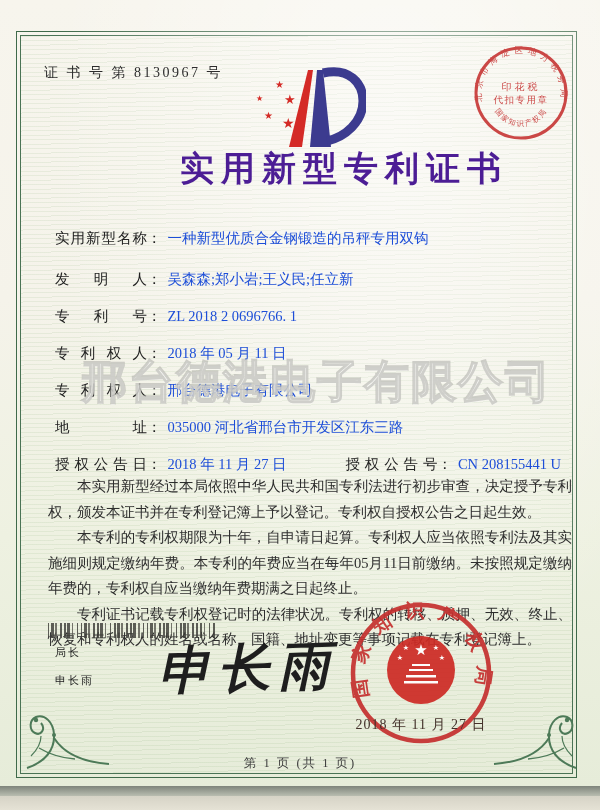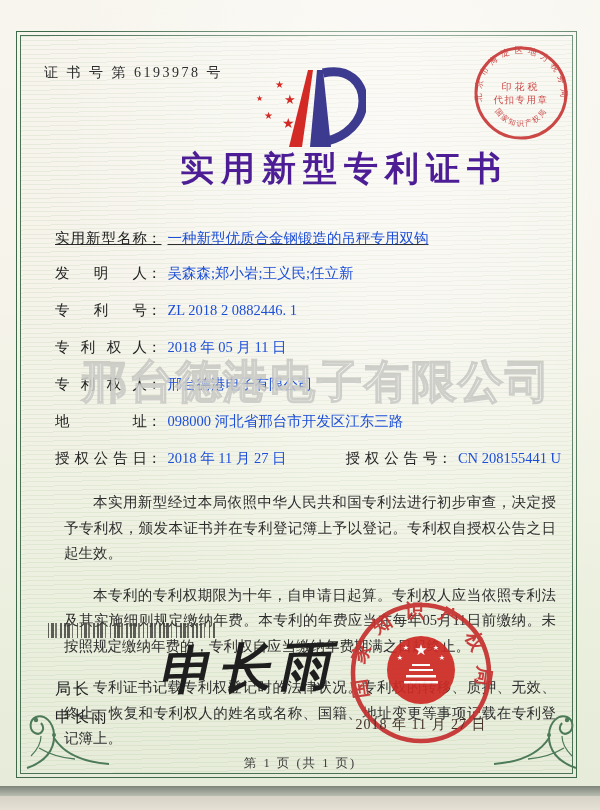--- a/index.html
+++ b/index.html
@@ -43,51 +43,51 @@
     font-size:14px;letter-spacing:2.5px;color:#2c2c2c;white-space:nowrap;
   }
   .logo{position:absolute;left:242px;top:64px;}
   .title{
     position:absolute;left:0;top:146px;width:600px;text-align:center;
     font-size:34px;font-weight:700;letter-spacing:7px;color:#4c1d95;white-space:nowrap;margin-left:44px;
   }
   
   .fields{position:absolute;left:55px;top:227px;width:512px;font-size:14.5px;color:#2d2d2d;}
   .frow{display:flex;line-height:23px;margin-bottom:14px;white-space:nowrap;}
-  .frow.first{margin-bottom:12px;text-decoration:underline;}
+  .frow.first{margin-bottom:18px;}
   .fgroup{display:flex;}
   .fgroup-right{margin-left:auto;padding-right:6px;}
   .flabel{display:inline-block;width:92px;text-align:justify;text-align-last:justify;color:#222;}
   .fcolon{margin-right:6px;color:#222;}
   .fvalue{color:#1d4ed8;}
   
   .watermark{
     position:absolute;left:82px;top:352px;z-index:5;pointer-events:none;
     font-size:45px;font-weight:700;letter-spacing:2px;white-space:nowrap;
     color:rgba(248,248,244,0.28);
     -webkit-text-stroke:1.3px rgba(172,172,166,0.55);
     text-shadow:0 1px 0 rgba(255,255,255,0.65);
   }
   
   .body-text{
     position:absolute;left:48px;top:474px;width:524px;
     font-size:14.5px;line-height:25.5px;color:#2e2e2e;text-align:justify;
   }
-  .body-text p{margin:16px;text-indent:2em;}
+  .body-text p{margin:0;text-indent:2em;}
   
   .barcode{
     position:absolute;left:48px;top:623px;width:168px;height:15px;opacity:.82;
     background:repeating-linear-gradient(90deg,
       #3d3d38 0px,#3d3d38 1.5px,transparent 1.5px,transparent 3px,
       #3d3d38 3px,#3d3d38 6px,transparent 6px,transparent 7.5px,
       #5a5a52 7.5px,#5a5a52 9px,transparent 9px,transparent 12.5px,
       #3d3d38 12.5px,#3d3d38 14px,transparent 14px,transparent 16.5px);
   }
   
-  .director{position:absolute;left:55px;top:675px;font-size:16px;line-height:28px;color:#222;letter-spacing:2px;}
+  .director{position:absolute;left:55px;top:638px;font-size:11px;line-height:28px;color:#222;letter-spacing:2px;}
   .signature{
     position:absolute;left:158px;top:634px;z-index:4;
     font-size:52px;font-weight:600;font-style:italic;letter-spacing:8px;color:#1e1e1e;
     transform:rotate(-2deg);white-space:nowrap;
   }
   
   .cnipa-seal{position:absolute;left:346px;top:598px;z-index:6;opacity:.92;}
   .seal-date{
     position:absolute;left:336px;top:716px;width:170px;z-index:7;text-align:center;
     font-size:14px;color:#43312a;letter-spacing:1px;white-space:nowrap;
@@ -104,21 +104,21 @@
 </style>
 </head>
 <body>
 
 <div class="paper"></div>
 <div class="frame">
   <div class="frame-inner"></div>
 </div>
 <div class="light-sheen"></div>
 
-<div class="cert-no">证 书 号 第 6193978 号</div>
+<div class="cert-no">证 书 号 第 8130967 号</div>
 
 <svg class="logo" width="124" height="88" viewBox="0 0 124 88">
   <g>
     <text x="33" y="24" font-size="10" fill="#d42a26" font-family="DejaVu Sans, sans-serif">★</text>
     <text x="14" y="37" font-size="8" fill="#d42a26" font-family="DejaVu Sans, sans-serif">★</text>
     <text x="42" y="40" font-size="13" fill="#d42a26" font-family="DejaVu Sans, sans-serif">★</text>
     <text x="22" y="55" font-size="10" fill="#d42a26" font-family="DejaVu Sans, sans-serif">★</text>
     <text x="40" y="64" font-size="14" fill="#d42a26" font-family="DejaVu Sans, sans-serif">★</text>
   </g>
   <g>
@@ -137,36 +137,36 @@
     <span class="fvalue">一种新型优质合金钢锻造的吊秤专用双钩</span>
   </div>
   <div class="frow">
     <span class="flabel">发明人</span>
       <span class="fcolon">：</span>
     <span class="fvalue">吴森森;郑小岩;王义民;任立新</span>
   </div>
   <div class="frow">
     <span class="flabel">专利号</span>
       <span class="fcolon">：</span>
-    <span class="fvalue">ZL 2018 2 0882446. 1</span>
+    <span class="fvalue">ZL 2018 2 0696766. 1</span>
   </div>
   <div class="frow">
     <span class="flabel">专利权人</span>
       <span class="fcolon">：</span>
     <span class="fvalue">2018 年 05 月 11 日</span>
   </div>
   <div class="frow">
     <span class="flabel">专利权人</span>
       <span class="fcolon">：</span>
     <span class="fvalue">邢台德港电子有限公司</span>
   </div>
   <div class="frow">
     <span class="flabel">地址</span>
       <span class="fcolon">：</span>
-    <span class="fvalue">098000  河北省邢台市开发区江东三路</span>
+    <span class="fvalue">035000  河北省邢台市开发区江东三路</span>
   </div>
   <div class="frow">
     <div class="fgroup">
       <span class="flabel">授权公告日</span>
         <span class="fcolon">：</span>
       <span class="fvalue">2018 年 11 月 27 日</span>
     </div>
     <div class="fgroup fgroup-right">
       <span class="flabel">授权公告号</span>
         <span class="fcolon">：</span>

